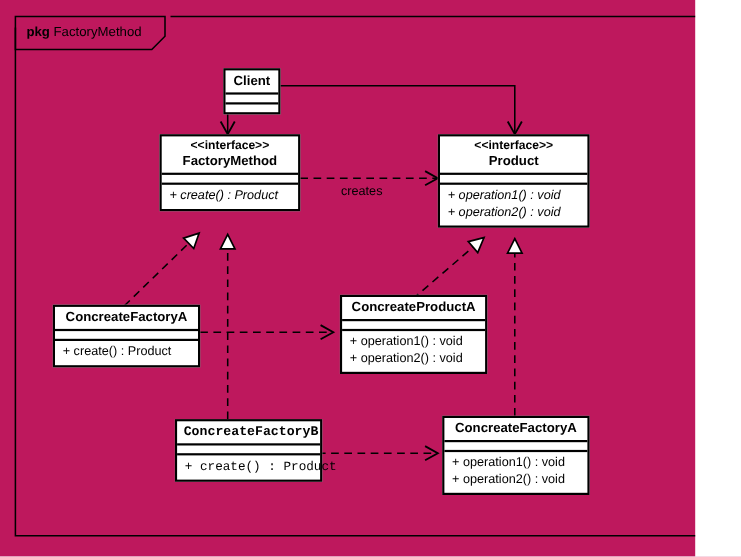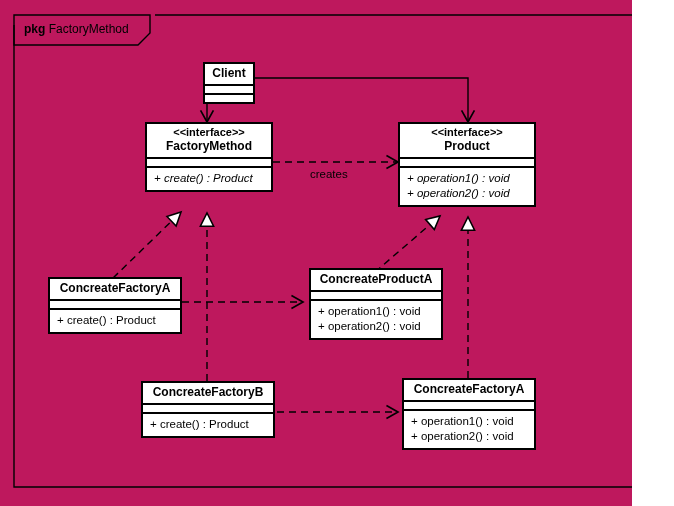--- a/index.html
+++ b/index.html
@@ -192,21 +192,21 @@
   <div class="umlbox" style="left:48px; top:277px; width:134px;">
     <div class="sect head">
       <span class="cname">ConcreateFactoryA</span>
     </div>
     <div class="sect empty-sect"></div>
     <div class="sect members">
       <div class="member">+ create() : Product</div>
     </div>
   </div>
 
-  <div class="umlbox" style="left:141px; top:381px; width:134px;">
+  <div class="umlbox" style="left:159px; top:381px; width:134px;font-family:Liberation Mono, monospace;">
     <div class="sect head">
       <span class="cname">ConcreateFactoryB</span>
     </div>
     <div class="sect empty-sect"></div>
     <div class="sect members">
       <div class="member">+ create() : Product</div>
     </div>
   </div>
 
   <div class="umlbox" style="left:309px; top:268px; width:134px;">

